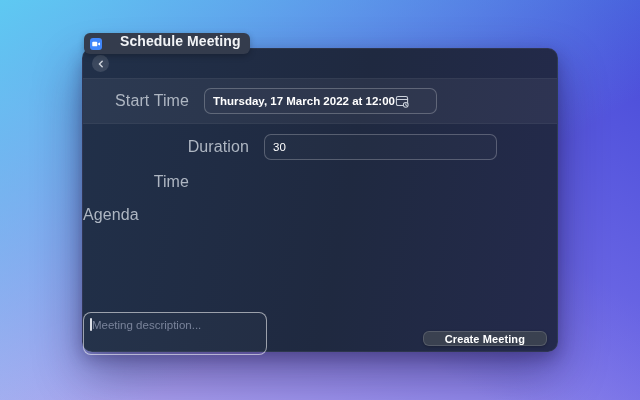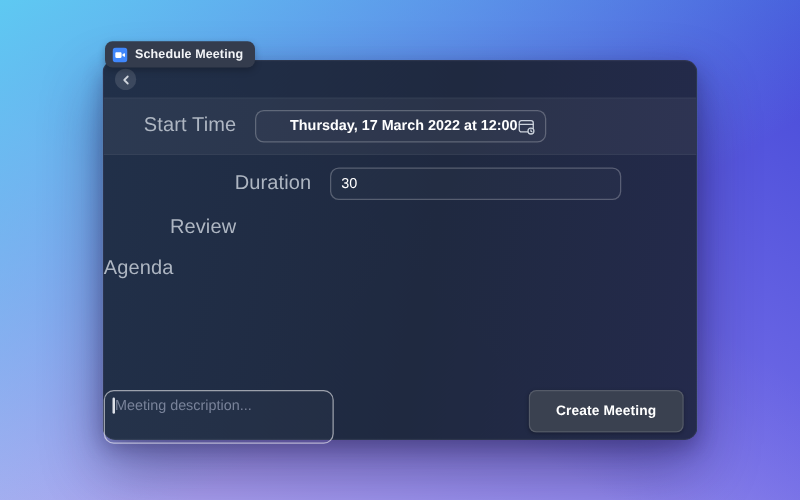--- a/index.html
+++ b/index.html
@@ -14,24 +14,24 @@
     background-color:#7d74ea;
     background-image:
       linear-gradient(to bottom right, rgba(94,201,242,1) 0%, rgba(94,201,242,0) 62%),
       linear-gradient(to bottom left,  rgba(68,73,216,1) 0%,  rgba(68,73,216,0) 62%),
       linear-gradient(to top right,    rgba(179,168,239,1) 0%, rgba(179,168,239,0) 62%),
       linear-gradient(to top left,     rgba(125,116,234,1) 0%, rgba(125,116,234,0) 62%);
   }
   
   .badge{
     position:absolute;left:84px;top:33px;height:21px;z-index:3;
-    display:flex;align-items:center;gap:6px;padding:0 9px 0 6px;
+    display:flex;gap:18px;padding:0 9px 0 6px;
     background:#343c4d;border-radius:6px;
     box-shadow:0 2px 6px rgba(0,0,0,0.25);
-    color:#f2f4f7;font-size:10px;font-weight:600;letter-spacing:.1px;
+    color:#f2f4f7;font-size:14px;font-weight:600;letter-spacing:.1px;
     white-space:nowrap;
   }
   .badge-icon{display:flex;align-items:center;}
   
   .window{
     position:absolute;left:82px;top:48px;width:476px;height:304px;z-index:2;
     border-radius:10px;
     background:linear-gradient(100deg,#213049 0%,#1f2940 55%,#242a4c 100%);
     border:1px solid rgba(255,255,255,0.06);
     box-sizing:border-box;
@@ -53,40 +53,40 @@
     color:#aeb6c2;font-size:16px;letter-spacing:.1px;
   }
   .control{
     width:233px;height:26px;box-sizing:border-box;border-radius:7px;
     border:1px solid rgba(255,255,255,0.24);
     background:rgba(255,255,255,0.02);
     color:#ffffff;font-size:11.5px;
     display:flex;align-items:center;padding:0 8px;
     font-family:"Liberation Sans","DejaVu Sans",sans-serif;
   }
-  .datepicker{justify-content:flex-end;font-weight:600;cursor:pointer;}
+  .datepicker{justify-content:flex-start;font-weight:600;cursor:pointer;}
   input.control{outline:none;font-weight:500;}
   .textarea-wrap{position:relative;width:233px;}
   textarea.control{
     width:184px;height:43px;resize:none;outline:none;padding:5px 8px;
     border:1px solid rgba(255,255,255,0.55);border-radius:8px;
     font-size:11.5px;line-height:14px;display:block;
   }
   textarea.control::placeholder{color:#79839a;}
   input.control::placeholder{color:#79839a;}
   .caret{
     position:absolute;left:7px;top:6px;width:1.5px;height:13px;
     background:#dde1e8;border-radius:1px;pointer-events:none;
   }
   .agenda-label{padding-top:6px;}
   .win-footer{
     position:absolute;right:10px;bottom:5px;
   }
   .create-btn{
-    height:34px;padding:0 21px;border-radius:6px;cursor:pointer;
+    height:15px;padding:0 21px;border-radius:6px;cursor:pointer;
     background:#3a4150;border:1px solid rgba(255,255,255,0.14);
     color:#ffffff;font-size:11px;font-weight:700;letter-spacing:.1px;
     display:flex;align-items:center;
     font-family:"Liberation Sans","DejaVu Sans",sans-serif;
     box-shadow:0 1px 3px rgba(0,0,0,0.25);
     margin-top:16px;
   }
   .mt10{margin-top:10px;justify-content:center;} .mt13{margin-top:13px;} .mt9{margin-top:9px;flex-direction:column;}
 </style>
 </head>
@@ -132,21 +132,21 @@
     </div>
 
     <div class="sep"></div>
 
     <div class="row mt10">
       <div class="field-label">Duration</div>
       <input class="control" type="text" value="30" style="">
     </div>
 
     <div class="row mt13">
-      <div class="field-label">Review</div>
+      <div class="field-label">Time</div>
     </div>
 
     <div class="row row-agenda mt9">
       <div class="field-label agenda-label">Agenda</div>
       <div class="textarea-wrap">
         <textarea class="control" placeholder="Meeting description..." style=""></textarea>
         <div class="caret"></div>
       </div>
     </div>
 

